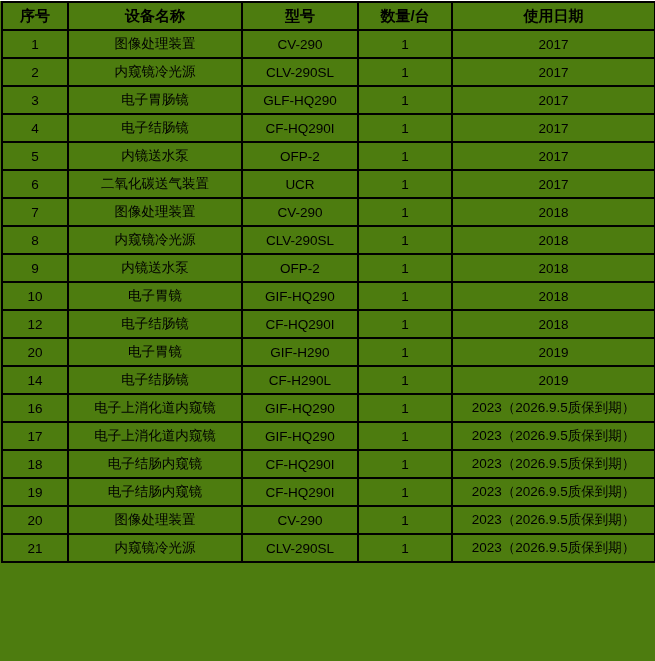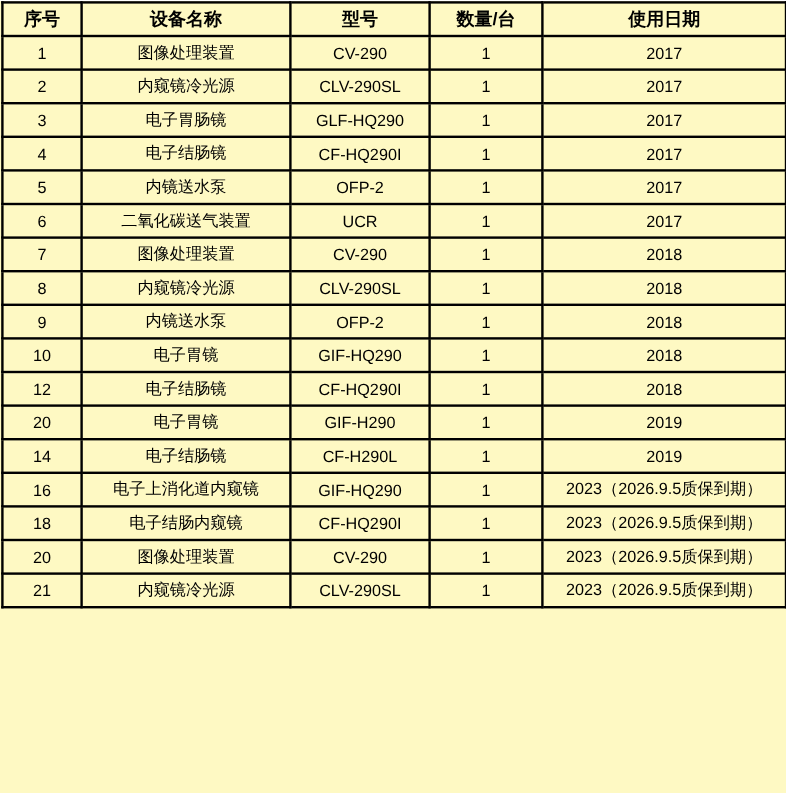--- a/index.html
+++ b/index.html
@@ -6,21 +6,21 @@
     margin: 0;
     padding: 0;
     background: #ffffff;
     width: 655px;
     height: 661px;
     overflow: hidden;
   }
   .page {
     width: 655px;
     height: 661px;
-    background: #fef9c3;
+    background: #4d7c0f;
     box-sizing: border-box;
   }
   table.equipment {
     border-collapse: collapse;
     table-layout: fixed;
     margin: 1px 0 0 1px;
     width: 653px;
     font-family: "Liberation Sans", sans-serif;
     color: #000000;
   }
@@ -158,21 +158,35 @@
           <td>2019</td>
         </tr>
         <tr>
           <td>16</td>
           <td>电子上消化道内窥镜</td>
           <td>GIF-HQ290</td>
           <td>1</td>
           <td>2023（2026.9.5质保到期）</td>
         </tr>
         <tr>
+          <td>17</td>
+          <td>电子上消化道内窥镜</td>
+          <td>GIF-HQ290</td>
+          <td>1</td>
+          <td>2023（2026.9.5质保到期）</td>
+        </tr>
+        <tr>
           <td>18</td>
+          <td>电子结肠内窥镜</td>
+          <td>CF-HQ290I</td>
+          <td>1</td>
+          <td>2023（2026.9.5质保到期）</td>
+        </tr>
+        <tr>
+          <td>19</td>
           <td>电子结肠内窥镜</td>
           <td>CF-HQ290I</td>
           <td>1</td>
           <td>2023（2026.9.5质保到期）</td>
         </tr>
         <tr>
           <td>20</td>
           <td>图像处理装置</td>
           <td>CV-290</td>
           <td>1</td>

